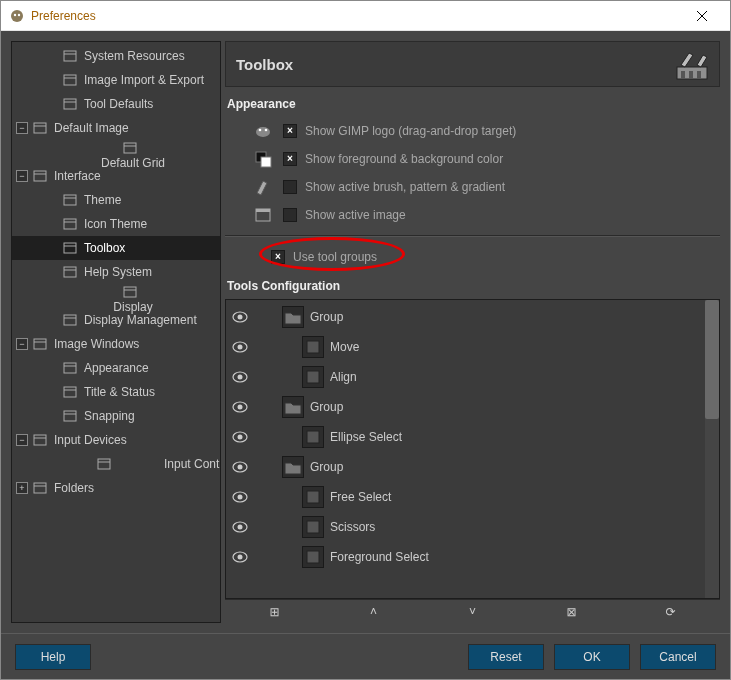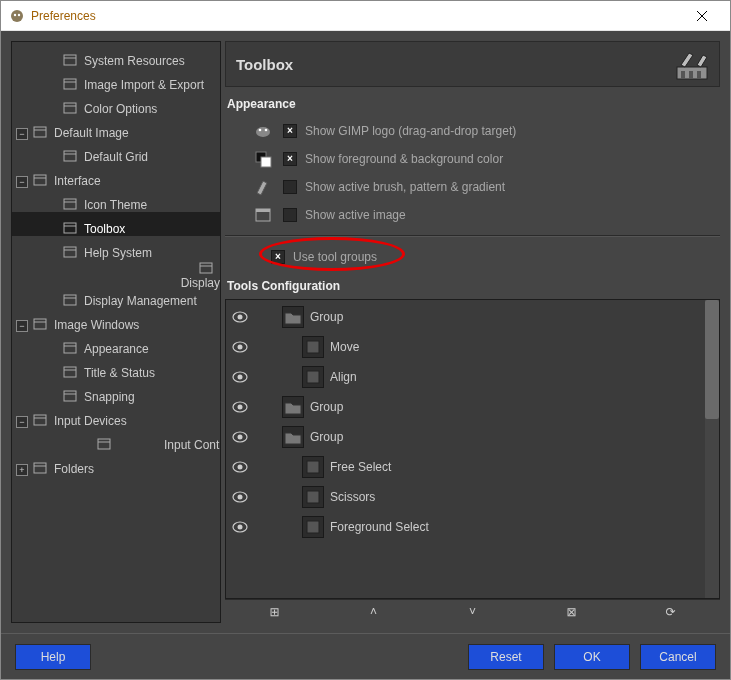--- a/index.html
+++ b/index.html
@@ -6,21 +6,21 @@
 body { background: #f0f0f0; width: 731px; height: 680px; overflow: hidden; }
 .window { width: 731px; height: 680px; background: #fff; border: 1px solid #888; display: flex; flex-direction: column; }
 .titlebar { height: 30px; background: #fff; border-bottom: 1px solid #e4e4e4; display: flex; align-items: center; padding: 0 8px; }
 .titlebar .appicon { width: 16px; height: 16px; margin-right: 6px; }
 .titlebar .title { font-size: 12px; flex: 1; color: #a16207; }
 .titlebar .close { width: 40px; height: 28px; display: flex; align-items: center; justify-content: center; cursor: pointer; }
 .content { flex: 1; display: flex; flex-direction: column; background: #454545; }
 .main { flex: 1; display: flex; padding: 10px; gap: 4px; overflow: hidden; }
 .sidebar { width: 210px; background: #3b3b3b; border: 1px solid #1c1c1c; overflow-y: auto; }
 .tree { padding: 2px 0; font-size: 12px; color: #ccc; }
-.tree-row { display: flex; align-items: flex-end; height: 24px; padding-left: 4px; cursor: pointer; white-space: nowrap; }
+.tree-row { display: flex; align-items: center; height: 24px; padding-left: 4px; cursor: pointer; white-space: nowrap; }
 .tree-row.selected { background: #1f1f1f; color: #fff; }
 .tree-toggle { width: 12px; height: 12px; border: 1px solid #888; background: #2e2e2e; display: flex; align-items: center; justify-content: center; font-size: 9px; line-height: 1; margin-right: 4px; color: #ccc; cursor: pointer; user-select: none; }
 .tree-toggle.placeholder { border: none; background: transparent; }
 .tree-icon { width: 16px; height: 16px; margin-right: 6px; display: inline-flex; align-items: center; justify-content: center; }
 .panel { flex: 1; display: flex; flex-direction: column; background: #454545; color: #ccc; overflow: hidden; }
 .panel-header { height: 46px; background: #3b3b3b; border: 1px solid #2a2a2a; display: flex; align-items: center; padding: 0 10px; margin-bottom: 8px; }
 .panel-header .ht { font-size: 15px; font-weight: bold; color: #ddd; flex: 1; }
 .panel-header .hicon { width: 34px; height: 34px; }
 .section-title { font-size: 12px; font-weight: bold; color: #eee; margin: 2px 0 6px 2px; }
 .option-row { display: flex; align-items: center; height: 28px; padding-left: 28px; font-size: 12px; color: #a8a8a8; }
@@ -35,21 +35,21 @@
 .eye { width: 28px; display: flex; justify-content: center; cursor: pointer; }
 .indent1 { width: 28px; }
 .indent2 { width: 48px; }
 .tool-icon { width: 22px; height: 22px; background: #2c2c2c; border: 1px solid #191919; margin-right: 6px; display: inline-flex; align-items: center; justify-content: center; }
 .tools-scrollbar { width: 14px; background: #454545; position: relative; }
 .tools-scrollbar .thumb { position: absolute; top: 0; left: 0; right: 0; height: 40%; background: #6a6a6a; border-radius: 2px; }
 .toolbar-bottom { height: 24px; display: flex; align-items: center; justify-content: space-around; font-size: 12px; color: #ccc; border-top: 1px solid #2a2a2a; }
 .toolbar-bottom .tb { width: 40px; height: 18px; display: flex; align-items: center; justify-content: center; cursor: pointer; }
 .footer { height: 46px; border-top: 1px solid #5c5c5c; display: flex; align-items: center; padding: 0 14px; gap: 10px; background: #454545; }
 .footer .spacer { flex: 1; }
-.btn { min-width: 76px; height: 26px; background: #1d4ed8; border: 1px solid #2a2a2a; color: #ddd; font-size: 12px; display: inline-flex; align-items: center; justify-content: center; cursor: pointer; }
+.btn { min-width: 76px; height: 26px; background: #0c4a6e; border: 1px solid #2a2a2a; color: #ddd; font-size: 12px; display: inline-flex; align-items: center; justify-content: center; cursor: pointer; }
 svg { display: block; }
 .pane-rel { position: relative; }
 </style>
 </head>
 <body>
 
 <div class="window">
   <div class="titlebar">
     <span class="appicon">
       <svg viewBox="0 0 16 16" width="16" height="16">
@@ -93,51 +93,61 @@
               <span>Image Import &amp; Export</span>
             </div>
             <div class="tree-row" style="padding-left: 34px;">
               <span class="tree-toggle placeholder"></span>
               <span class="tree-icon">
                 <svg width="16" height="16" viewBox="0 0 16 16">
                   <rect x="2" y="3" width="12" height="10" fill="none" stroke="#aaa" stroke-width="1"></rect>
                   <line x1="2" y1="6" x2="14" y2="6" stroke="#aaa"></line>
                 </svg>
               </span>
-              <span>Color Options</span>
+              <span>Tool Defaults</span>
             </div>
             <div class="tree-row" style="padding-left: 4px;">
               <span class="tree-toggle">−</span>
               <span class="tree-icon">
                 <svg width="16" height="16" viewBox="0 0 16 16">
                   <rect x="2" y="3" width="12" height="10" fill="none" stroke="#aaa" stroke-width="1"></rect>
                   <line x1="2" y1="6" x2="14" y2="6" stroke="#aaa"></line>
                 </svg>
               </span>
               <span>Default Image</span>
             </div>
-            <div class="tree-row" style="padding-left: 34px;">
+            <div class="tree-row" style="padding-left: 34px; flex-direction: column;">
               <span class="tree-toggle placeholder"></span>
               <span class="tree-icon">
                 <svg width="16" height="16" viewBox="0 0 16 16">
                   <rect x="2" y="3" width="12" height="10" fill="none" stroke="#aaa" stroke-width="1"></rect>
                   <line x1="2" y1="6" x2="14" y2="6" stroke="#aaa"></line>
                 </svg>
               </span>
               <span>Default Grid</span>
             </div>
             <div class="tree-row" style="padding-left: 4px;">
               <span class="tree-toggle">−</span>
               <span class="tree-icon">
                 <svg width="16" height="16" viewBox="0 0 16 16">
                   <rect x="2" y="3" width="12" height="10" fill="none" stroke="#aaa" stroke-width="1"></rect>
                   <line x1="2" y1="6" x2="14" y2="6" stroke="#aaa"></line>
                 </svg>
               </span>
               <span>Interface</span>
+            </div>
+            <div class="tree-row" style="padding-left: 34px;">
+              <span class="tree-toggle placeholder"></span>
+              <span class="tree-icon">
+                <svg width="16" height="16" viewBox="0 0 16 16">
+                  <rect x="2" y="3" width="12" height="10" fill="none" stroke="#aaa" stroke-width="1"></rect>
+                  <line x1="2" y1="6" x2="14" y2="6" stroke="#aaa"></line>
+                </svg>
+              </span>
+              <span>Theme</span>
             </div>
             <div class="tree-row" style="padding-left: 34px;">
               <span class="tree-toggle placeholder"></span>
               <span class="tree-icon">
                 <svg width="16" height="16" viewBox="0 0 16 16">
                   <rect x="2" y="3" width="12" height="10" fill="none" stroke="#aaa" stroke-width="1"></rect>
                   <line x1="2" y1="6" x2="14" y2="6" stroke="#aaa"></line>
                 </svg>
               </span>
               <span>Icon Theme</span>
@@ -392,20 +402,35 @@
                 </span>
                 <span>Group</span>
               </div>
               <div class="tool-row">
                 <span class="eye">
                   <svg width="16" height="12" viewBox="0 0 16 12">
                     <ellipse cx="8" cy="6" rx="7" ry="5" fill="none" stroke="#ccc" stroke-width="1.2"></ellipse>
                     <circle cx="8" cy="6" r="2.5" fill="#ccc"></circle>
                   </svg>
                 </span>
+                <span class="indent2"></span>
+                <span class="tool-icon">
+                  <svg width="16" height="16" viewBox="0 0 16 16">
+                    <rect x="2" y="2" width="12" height="12" fill="#555" stroke="#222"></rect>
+                  </svg>
+                </span>
+                <span>Ellipse Select</span>
+              </div>
+              <div class="tool-row">
+                <span class="eye">
+                  <svg width="16" height="12" viewBox="0 0 16 12">
+                    <ellipse cx="8" cy="6" rx="7" ry="5" fill="none" stroke="#ccc" stroke-width="1.2"></ellipse>
+                    <circle cx="8" cy="6" r="2.5" fill="#ccc"></circle>
+                  </svg>
+                </span>
                 <span class="indent1"></span>
                 <span class="tool-icon">
                   <svg width="18" height="16" viewBox="0 0 18 16">
                     <path d="M1 4 h6 l2 2 h8 v9 h-16 z" fill="#777" stroke="#333"></path>
                   </svg>
                 </span>
                 <span>Group</span>
               </div>
               <div class="tool-row">
                 <span class="eye">

